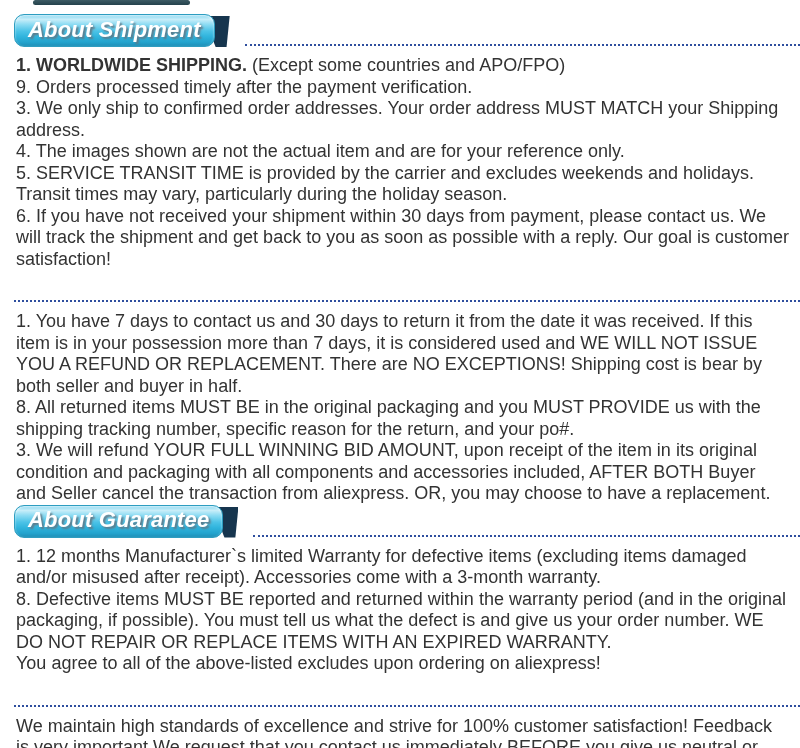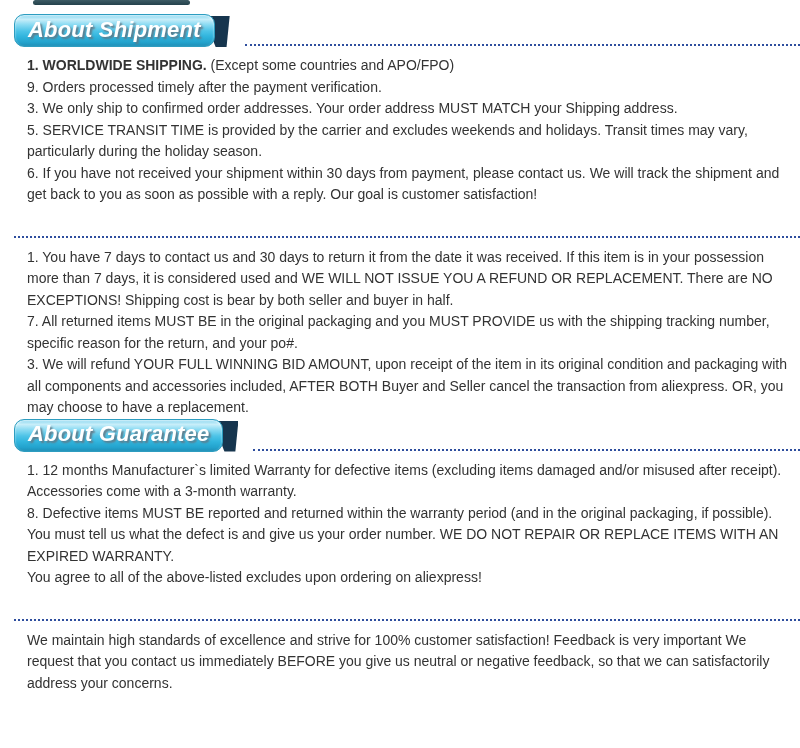--- a/index.html
+++ b/index.html
@@ -72,22 +72,22 @@
     background:var(--tail-navy, #16354e);
     clip-path:polygon(0 0, 100% 0, 88% 100%, 46% 100%);
   }
   .dotted-line {
     flex:1 1 auto;
     border-bottom:2px dotted var(--dotted-line-blue, #2e4e9e);
     margin-bottom:2px;
   }
   
   .section-body {
-    padding:7px 10px 0 27px;
-    font-size:14px;
+    padding:7px 10px 0 16px;
+    font-size:18px;
     line-height:21.5px;
     color:var(--body-text-color, #333333);
   }
   .policy-line { margin:0; }
   .policy-line b { font-weight:bold; }
 </style>
 </head>
 <body>
 
 <div class="page">
@@ -100,32 +100,33 @@
         <div class="badge">
           <span class="badge-text">About Shipment</span>
         </div>
       </div>
       <div class="dotted-line"></div>
     </div>
     <div class="section-body">
           <p class="policy-line"><b>1. WORLDWIDE SHIPPING.</b> (Except some countries and APO/FPO)</p>
           <p class="policy-line">9. Orders processed timely after the payment verification.</p>
           <p class="policy-line">3. We only ship to confirmed order addresses. Your order address MUST MATCH your Shipping address.</p>
+          <p class="policy-line">4. The images shown are not the actual item and are for your reference only.</p>
           <p class="policy-line">5. SERVICE TRANSIT TIME is provided by the carrier and excludes weekends and holidays. Transit times may vary, particularly during the holiday season.</p>
           <p class="policy-line">6. If you have not received your shipment within 30 days from payment, please contact us. We will track the shipment and get back to you as soon as possible with a reply. Our goal is customer satisfaction!</p>
         </div>
   </section>
 
   <section class="policy-section">
     <div class="section-header">
       <div class="dotted-line"></div>
     </div>
     <div class="section-body">
           <p class="policy-line">1. You have 7 days to contact us and 30 days to return it from the date it was received. If this item is in your possession more than 7 days, it is considered used and WE WILL NOT ISSUE YOU A REFUND OR REPLACEMENT. There are NO EXCEPTIONS! Shipping cost is bear by both seller and buyer in half.</p>
-          <p class="policy-line">7. All returned items MUST BE in the original packaging and you MUST PROVIDE us with the shipping tracking number, specific reason for the return, and your po#.</p>
+          <p class="policy-line">8. All returned items MUST BE in the original packaging and you MUST PROVIDE us with the shipping tracking number, specific reason for the return, and your po#.</p>
           <p class="policy-line">3. We will refund YOUR FULL WINNING BID AMOUNT, upon receipt of the item in its original condition and packaging with all components and accessories included, AFTER BOTH Buyer and Seller cancel the transaction from aliexpress. OR, you may choose to have a replacement.</p>
         </div>
   </section>
 
   <section class="policy-section">
     <div class="section-header">
       <div class="badge-wrap">
         <div class="badge-tail"></div>
         <div class="badge">
           <span class="badge-text">About Guarantee</span>

